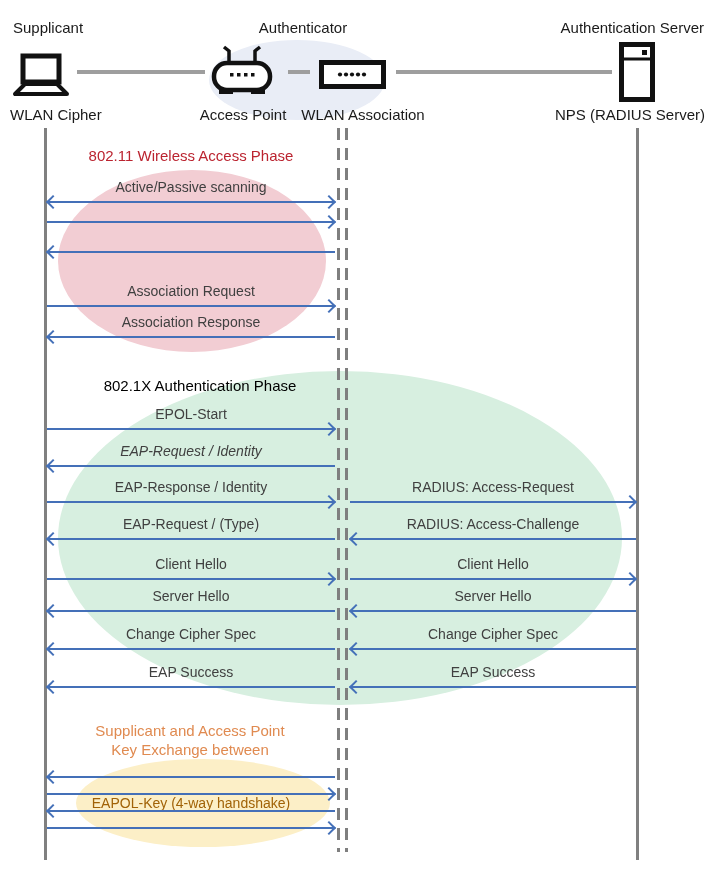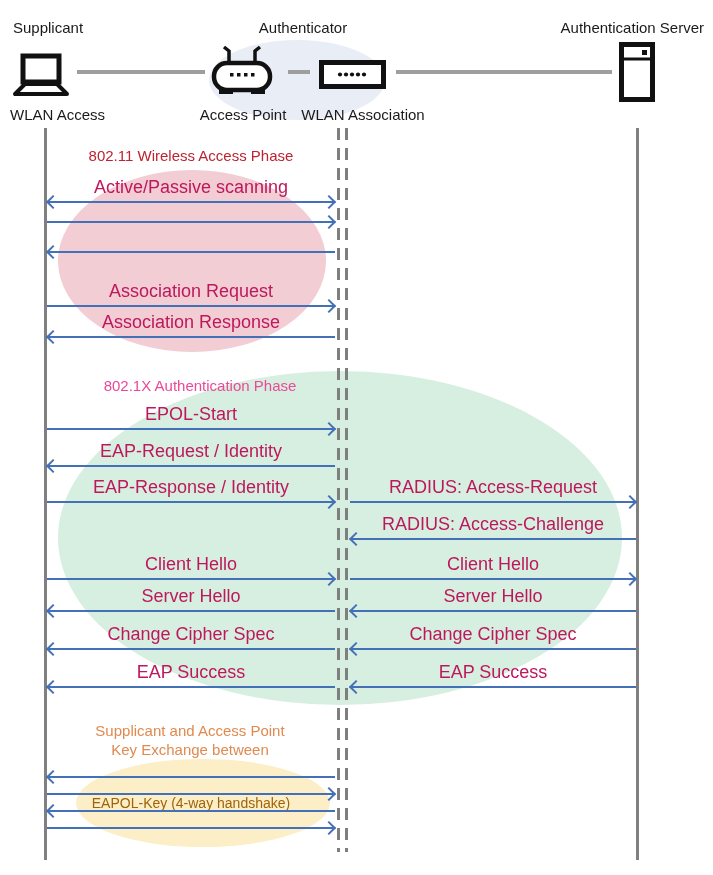--- a/index.html
+++ b/index.html
@@ -13,24 +13,24 @@
   .center{text-align:center;}
   .connector{position:absolute;height:4px;background:#9E9E9E;z-index:1;}
   .icon{position:absolute;z-index:2;}
   .lifeline{position:absolute;width:3px;background:#808080;z-index:1;}
   .lifeline-dashed{
     position:absolute;width:3px;z-index:1;
     background:repeating-linear-gradient(to bottom,#7F7F7F 0 12px,transparent 12px 20px);
   }
   .phase-title{position:absolute;font-size:15px;z-index:2;line-height:19px;}
   .pt-red{color:#BB2430;}
-  .pt-green{color:#ec4899;}
+  .pt-green{color:#000000;}
   .pt-orange{color:#E08A50;}
   .msg{position:absolute;z-index:2;}
-  .msg-label{font-size:18px;color:#be185d;text-align:center;height:17px;line-height:17px;white-space:nowrap;}
+  .msg-label{font-size:14px;color:#404040;text-align:center;height:17px;line-height:17px;white-space:nowrap;}
   .free-label{position:absolute;font-size:14px;color:#a16207;text-align:center;z-index:2;white-space:nowrap;}
   .arrow{position:relative;height:12px;}
   .arrow i{display:block;position:absolute;}
   .arrow .line{top:5px;left:1px;right:1px;height:2px;background:#4470B8;}
   .arrow .head-l,.arrow .head-r{box-sizing:border-box;width:10px;height:10px;top:1px;}
   .arrow .head-l{left:2px;border-left:2.2px solid #4470B8;border-bottom:2.2px solid #4470B8;transform:rotate(45deg);}
   .arrow .head-r{right:2px;border-top:2.2px solid #4470B8;border-right:2.2px solid #4470B8;transform:rotate(45deg);}
 </style>
 </head>
 <body>
@@ -77,23 +77,24 @@
     </svg>
   </div>
   <div class="icon" style="left:619px;top:42px;">
     <svg width="36" height="60" viewBox="0 0 36 60">
       <rect x="2.5" y="2.5" width="31" height="55" fill="#fff" stroke="#111" stroke-width="5"></rect>
       <line x1="3" y1="17" x2="33" y2="17" stroke="#111" stroke-width="3"></line>
       <rect x="23" y="8" width="5" height="5" fill="#111"></rect>
     </svg>
   </div>
 
-  <div class="dev-label" style="left:10px;top:106px;">WLAN Access</div>
+  <div class="dev-label" style="left:10px;top:106px;">WLAN Cipher</div>
   <div class="dev-label center" style="left:183px;top:106px;width:120px;text-align:center;">Access Point</div>
   <div class="dev-label center" style="left:298px;top:106px;width:130px;">WLAN Association</div>
+  <div class="dev-label" style="right:8px;top:106px;">NPS (RADIUS Server)</div>
 
   <div class="lifeline" style="left:44px;top:128px;height:732px;"></div>
   <div class="lifeline-dashed" style="left:337px;top:128px;height:724px;"></div>
   <div class="lifeline-dashed" style="left:345px;top:128px;height:724px;"></div>
   <div class="lifeline" style="left:636px;top:128px;height:732px;"></div>
 
   <div class="ellipse" style="left:58px;top:170px;width:268px;height:182px;background:#F2CDD3;"></div>
   <div class="ellipse" style="left:58px;top:371px;width:564px;height:334px;background:#D7EFE0;"></div>
   <div class="ellipse" style="left:76px;top:759px;width:254px;height:88px;background:#FCEFC7;"></div>
 
@@ -139,34 +140,41 @@
       </div>
   </div>
 
   <div class="msg" style="left:46px;top:406px;width:290px;">
     <div class="msg-label">EPOL-Start</div>
     <div class="arrow dir-right">
         <i class="line"></i>
         <i class="head-r"></i>
       </div>
   </div>
-  <div class="msg" style="left:46px;top:443px;width:290px;">
+  <div class="msg" style="left:46px;top:443px;width:290px;font-style:italic;">
     <div class="msg-label">EAP-Request / Identity</div>
     <div class="arrow dir-left">
         <i class="line"></i>
         <i class="head-l"></i>
       </div>
   </div>
   <div class="msg" style="left:46px;top:479px;width:290px;">
     <div class="msg-label">EAP-Response / Identity</div>
     <div class="arrow dir-right">
         <i class="line"></i>
         <i class="head-r"></i>
       </div>
   </div>
+  <div class="msg" style="left:46px;top:516px;width:290px;">
+    <div class="msg-label">EAP-Request / (Type)</div>
+    <div class="arrow dir-left">
+        <i class="line"></i>
+        <i class="head-l"></i>
+      </div>
+  </div>
   <div class="msg" style="left:46px;top:556px;width:290px;">
     <div class="msg-label">Client Hello</div>
     <div class="arrow dir-right">
         <i class="line"></i>
         <i class="head-r"></i>
       </div>
   </div>
   <div class="msg" style="left:46px;top:588px;width:290px;">
     <div class="msg-label">Server Hello</div>
     <div class="arrow dir-left">

